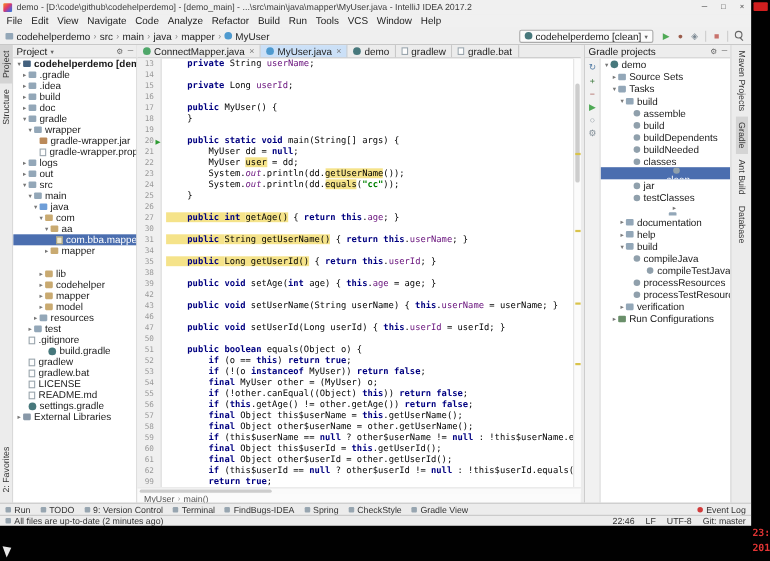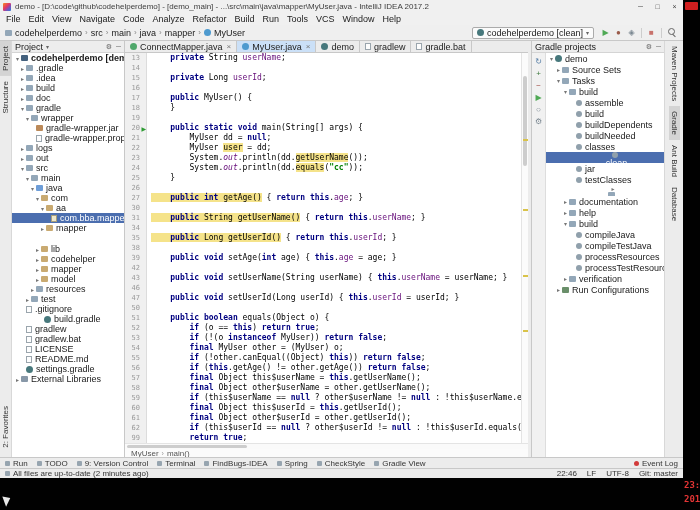--- a/index.html
+++ b/index.html
@@ -658,21 +658,21 @@
             <div class="trow" style="padding-left: 16px;">
               <span class="arr">▾</span>
               <span class="ic ic-folder"></span>
               <span class="tlabel">build</span>
             </div>
             <div class="trow" style="padding-left: 23px;">
               <span class="arr"></span>
               <span class="ic ic-task"></span>
               <span class="tlabel">compileJava</span>
             </div>
-            <div class="trow" style="padding-left: 23px;">
+            <div class="trow" style="padding-left: 23px; justify-content: flex-end;">
               <span class="arr"></span>
               <span class="ic ic-task"></span>
               <span class="tlabel">compileTestJava</span>
             </div>
             <div class="trow" style="padding-left: 23px;">
               <span class="arr"></span>
               <span class="ic ic-task"></span>
               <span class="tlabel">processResources</span>
             </div>
             <div class="trow" style="padding-left: 23px;">

